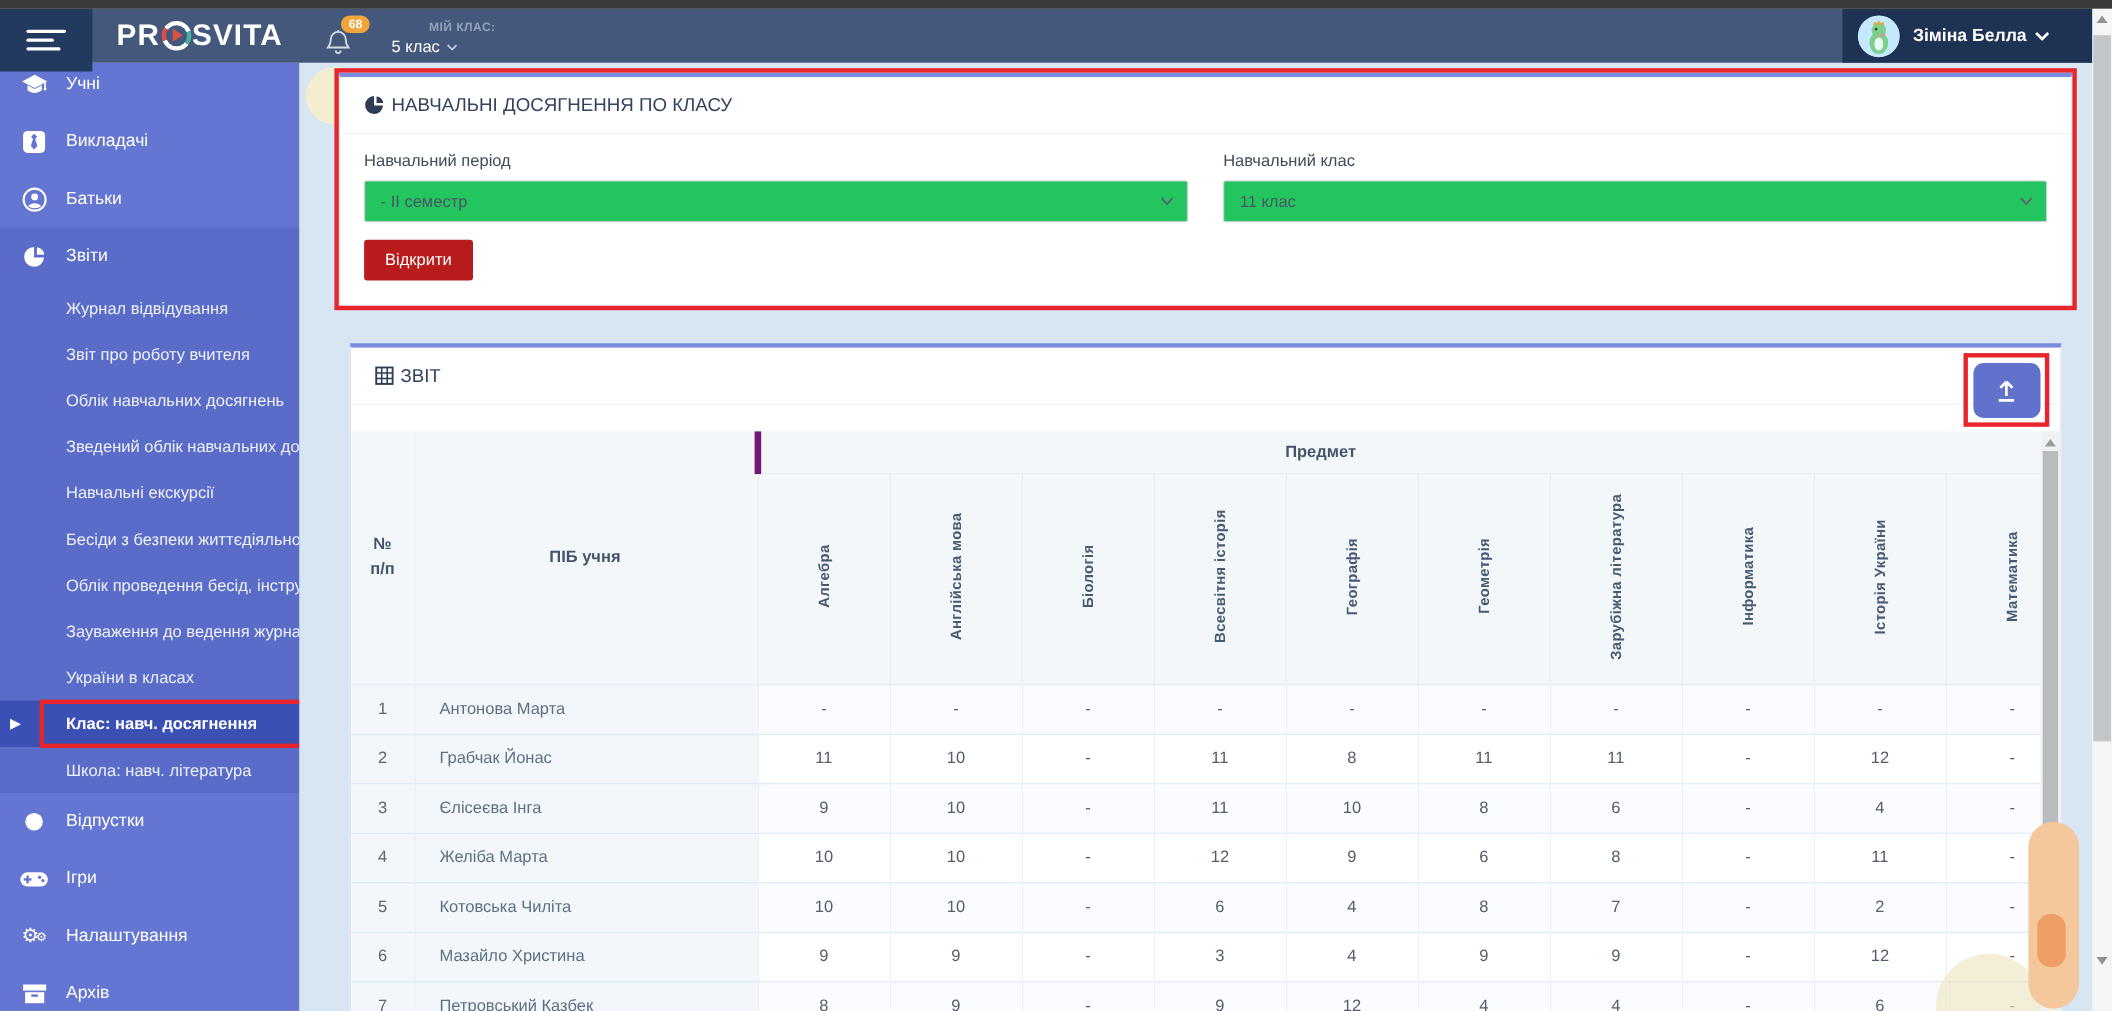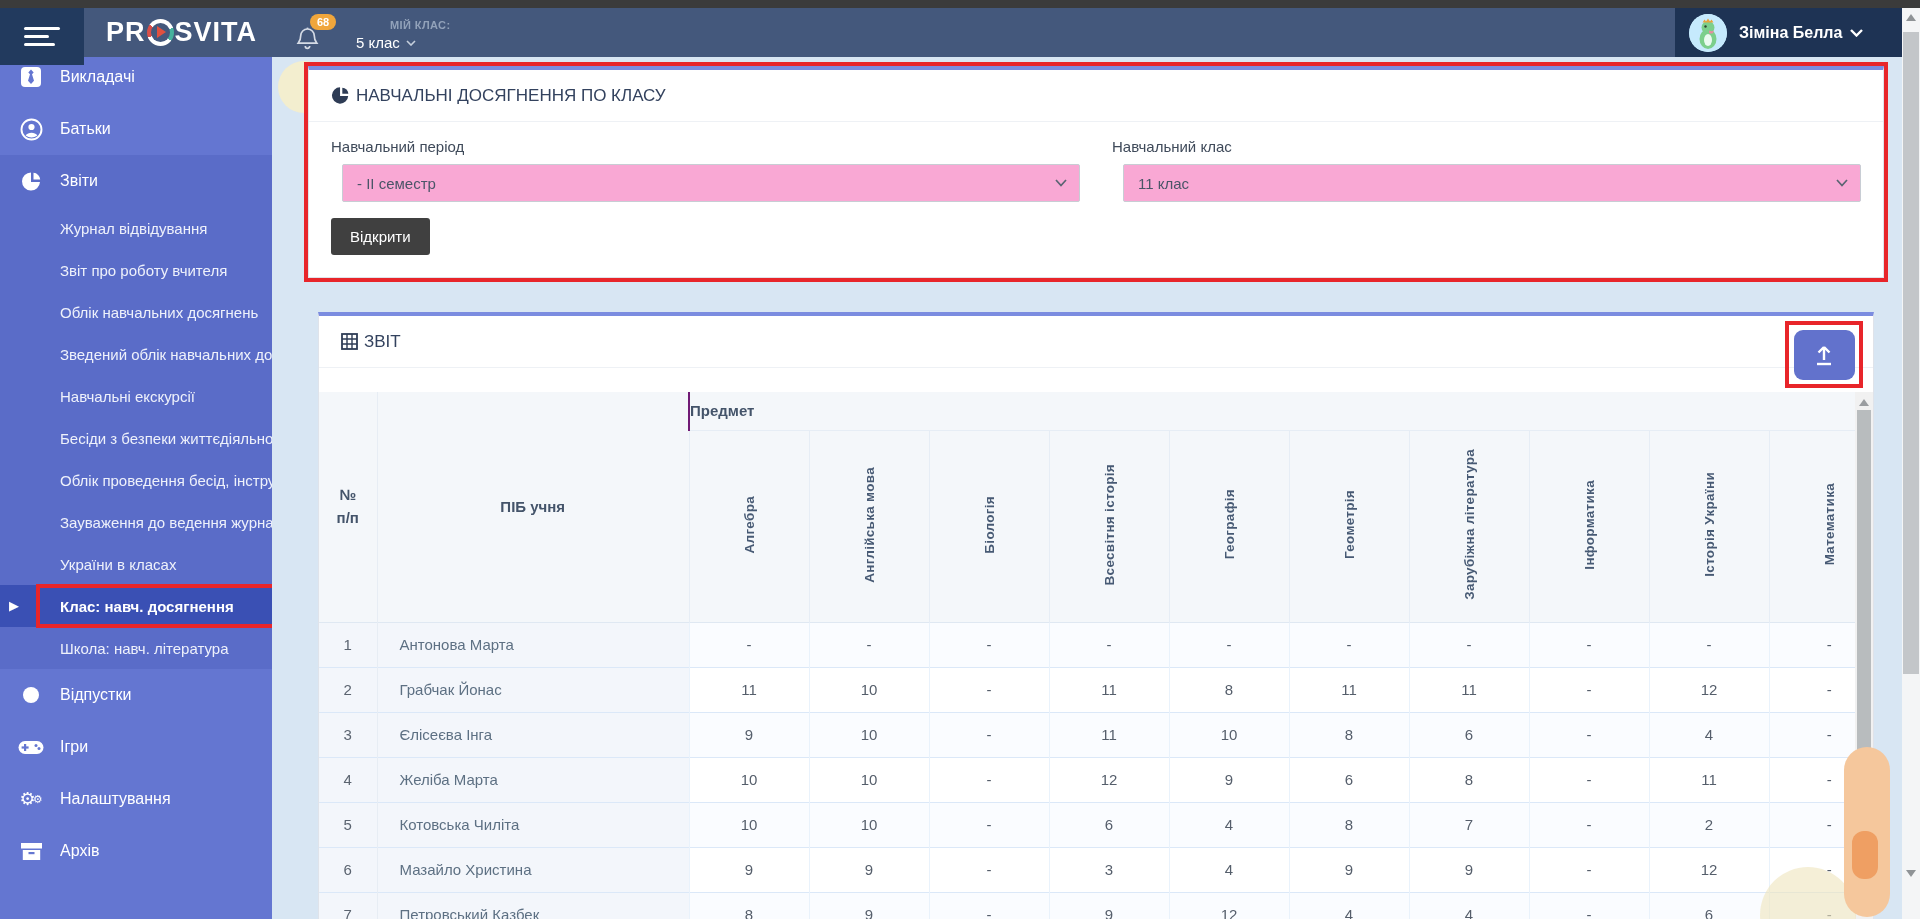--- a/index.html
+++ b/index.html
@@ -64,35 +64,35 @@
   .card { background:#fff; border:1px solid #dfe3ea; border-top:4px solid #7b8ce0; position:absolute; z-index:1; }
   .red-frame { position:absolute; border:4px solid #e8252a; z-index:3; pointer-events:none; }
 
   
   .frame1 { left:32px; top:5px; width:1584px; height:220px; }
   .card1 { left:36px; top:9px; width:1576px; height:212px; }
   .card-title { display:flex; align-items:center; gap:6px; height:52px; padding:0 22px; color:#33425e; font-size:17px; border-bottom:1px solid #eef1f5; }
   .form-row { display:flex; gap:32px; padding:16px 22px 0 22px;justify-content:flex-end; }
   .form-col { flex:1; }
   .form-label { font-size:15px; color:#3f4a5a; margin-bottom:9px; }
-  .select { height:38px; border:1px solid #c8cdd4; border-radius:2px; display:flex; align-items:center; padding:0 14px; font-size:15px; color:#4a5568; cursor:pointer; position:relative; background:#f9a8d4;margin-left:11px; }
+  .select { height:38px; border:1px solid #c8cdd4; border-radius:2px; display:flex; align-items:center; padding:0 14px; font-size:15px; color:#4a5568; cursor:pointer; position:relative; background:#22c55e; }
   .select svg { position:absolute; right:12px; top:14px; }
-  .btn-primary { display:inline-block; margin:16px 0 0 22px; background:#404040; color:#fff; font-size:15px; padding:10px 19px; border-radius:3px; border:none; cursor:pointer; }
+  .btn-primary { display:inline-block; margin:16px 0 0 22px; background:#b91c1c; color:#fff; font-size:15px; padding:10px 19px; border-radius:3px; border:none; cursor:pointer; }
 
   
   .card2 { left:46px; top:255px; width:1556px; height:608px; }
   .export-frame { position:absolute; right:10px; top:5px; width:78px; height:67px; border:4px solid #e8252a; display:flex; align-items:center; justify-content:center; z-index:3; }
   .export-btn { width:61px; height:50px; background:#6272cc; border:none; border-radius:9px; display:flex; align-items:center; justify-content:center; cursor:pointer; }
 
   .table-viewport { position:absolute; left:0; top:76px; right:18px; bottom:0; overflow:hidden; }
   table.grid { border-collapse:collapse; table-layout:fixed; width:1570px; }
   col.c-num-col { width:58px; } col.c-name-col { width:312px; } col.c-subj-col { width:120px; }
   .grid th, .grid td { font-size:15px; }
   .h-group th { height:38px; background:#f4f7fa; color:#44546a; font-weight:bold; }
-  .th-predmet { text-align:left; padding-right:180px; border-left:2px solid #701a75; }
+  .th-predmet { text-align:center; padding-right:180px; border-left:6px solid #701a75; }
   .th-num { vertical-align:middle; text-align:center; background:#f4f7fa; color:#44546a; font-size:14px; line-height:1.5; border-right:1px solid #e7edf4; }
   .th-name { vertical-align:middle; text-align:center; background:#f4f7fa; color:#44546a; font-size:15px; }
   .h-subj th { height:192px; background:#f4f7fa; border-left:1px solid #e6edf5; border-top:1px solid #e6edf5; vertical-align:middle; text-align:center; }
   .rot { writing-mode:vertical-rl; transform:rotate(180deg); font-weight:bold; font-size:13.5px; color:#475a74; letter-spacing:.3px; display:inline-block; max-height:180px; }
   thead { border-bottom:1px solid #dfe8f2; }
   .data-row { border-bottom:1px solid #dbe8f8; }
   .data-row td { height:45px; }
   .c-num { text-align:center; color:#5b6470; background:#f3f6fb; border-right:1px solid #e7edf4; }
   .c-name { padding-left:22px; color:#5d7083; background:#f3f6fb; }
   .c-val { text-align:center; color:#555e6b; border-left:1px solid #e9f2fb; background:#fff; }
@@ -160,20 +160,31 @@
   </div>
 
   <div class="page-scroll">
     <div class="ps-up"></div>
     <div class="ps-thumb"></div>
     <div class="ps-down"></div>
   </div>
 
   <div class="sidebar">
     <div class="side-list">
+      <div class="side-item">
+        <span class="ic">
+          <svg width="25" height="21" viewBox="0 0 25 21">
+              <polygon points="12.5,1 24,7 12.5,13 1,7" fill="#fff"></polygon>
+              <path d="M6 10.5 v4.6 c4.3 3.2 8.7 3.2 13 0 V10.5 l-6.5 3.4 z" fill="#fff"></path>
+              <path d="M22 8 v5" stroke="#fff" stroke-width="1.6"></path>
+              <circle cx="22" cy="14" r="1.3" fill="#fff"></circle>
+            </svg>
+        </span>
+        <span>Учні</span>
+      </div>
       <div class="side-item">
         <span class="ic">
           <svg width="22" height="22" viewBox="0 0 22 22">
               <rect x="1" y="1" width="20" height="20" rx="4" fill="#fff"></rect>
               <path d="M11 3.5 l2.7 2.9 -1.7 1.9 2 6.4 -3 3.3 -3-3.3 2-6.4 -1.7-1.9 z" fill="#6476d1"></path>
             </svg>
         </span>
         <span>Викладачі</span>
       </div>
       <div class="side-item">

